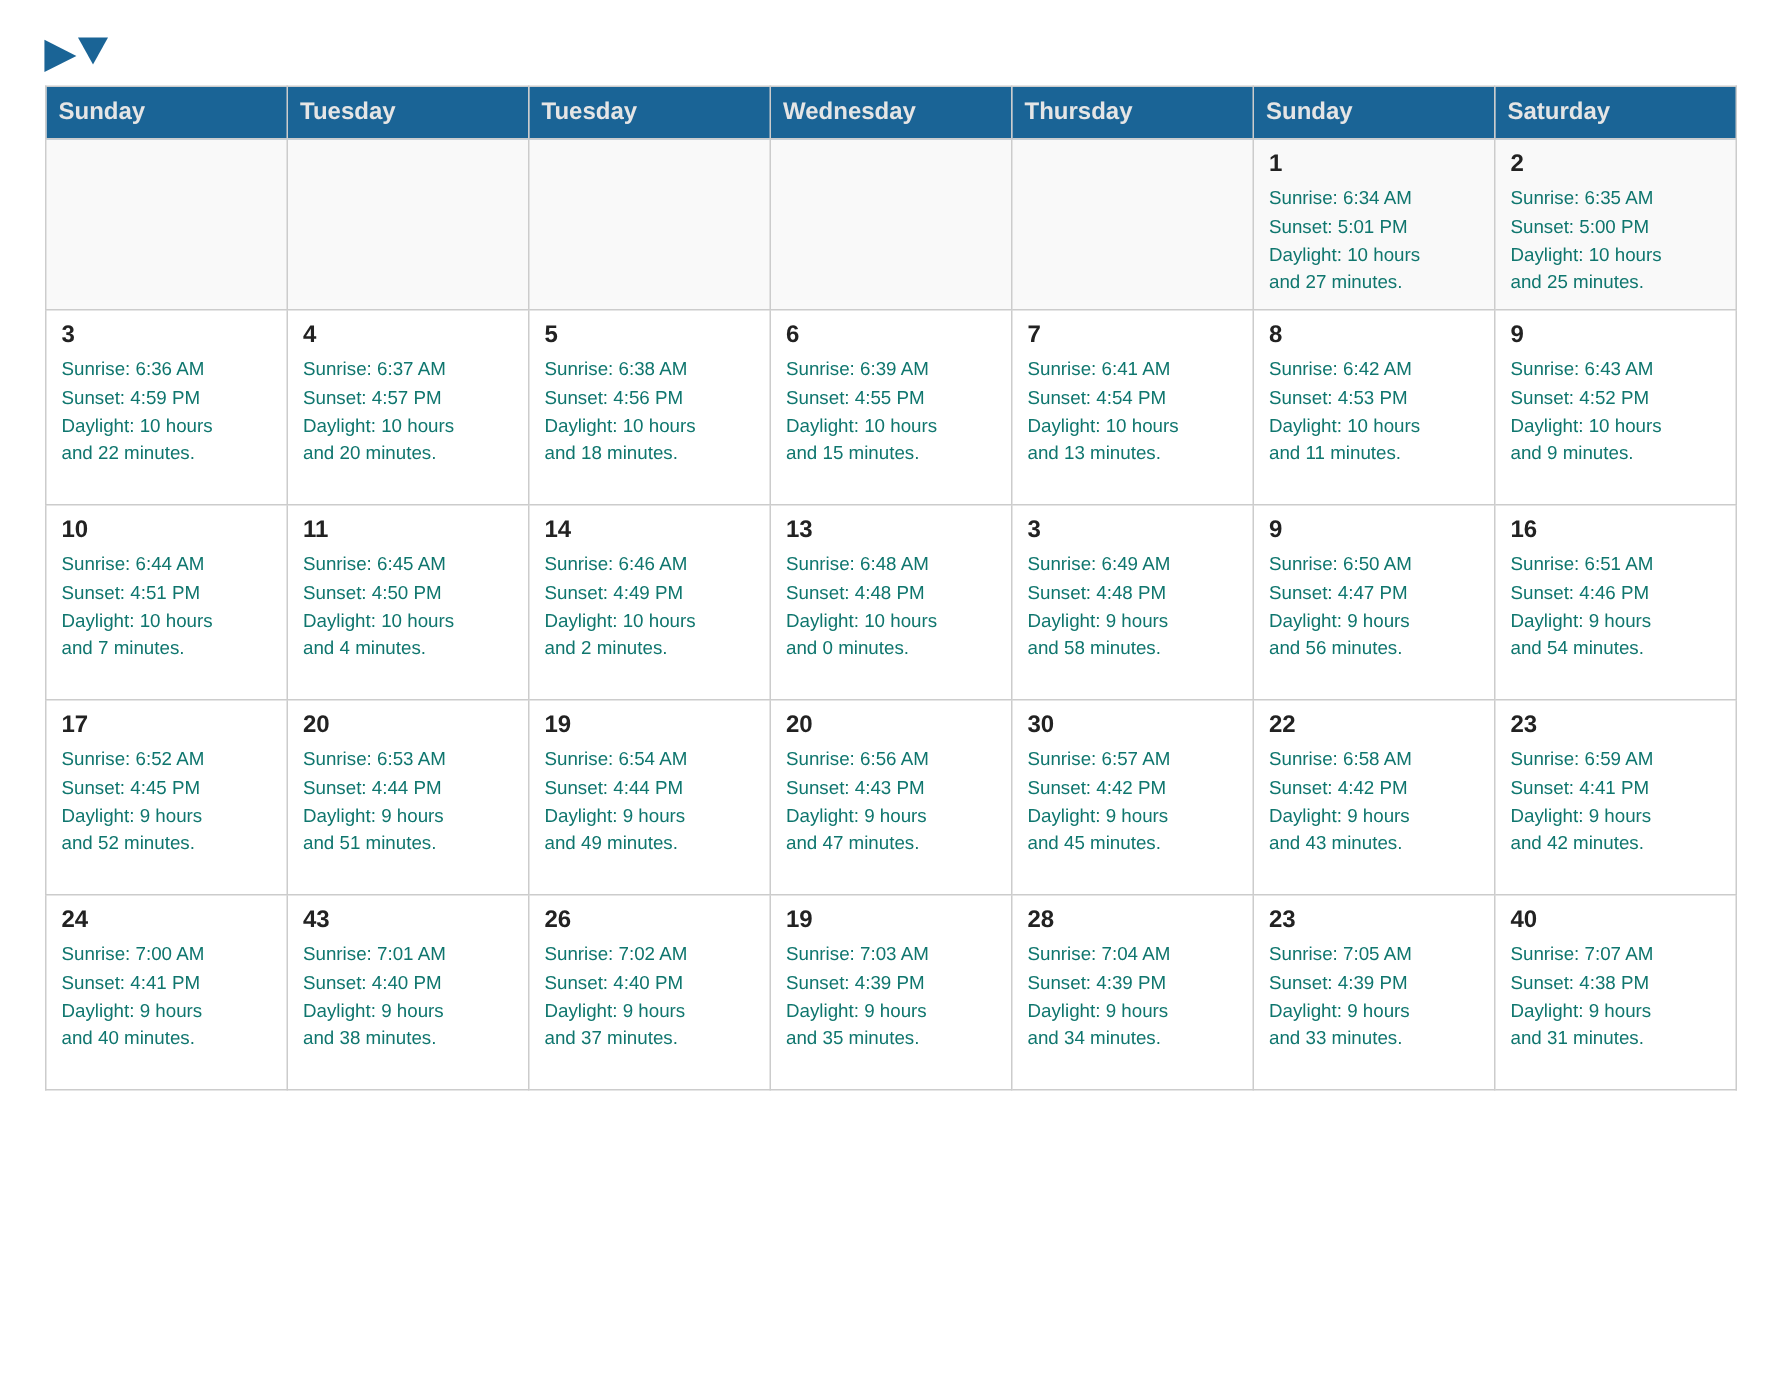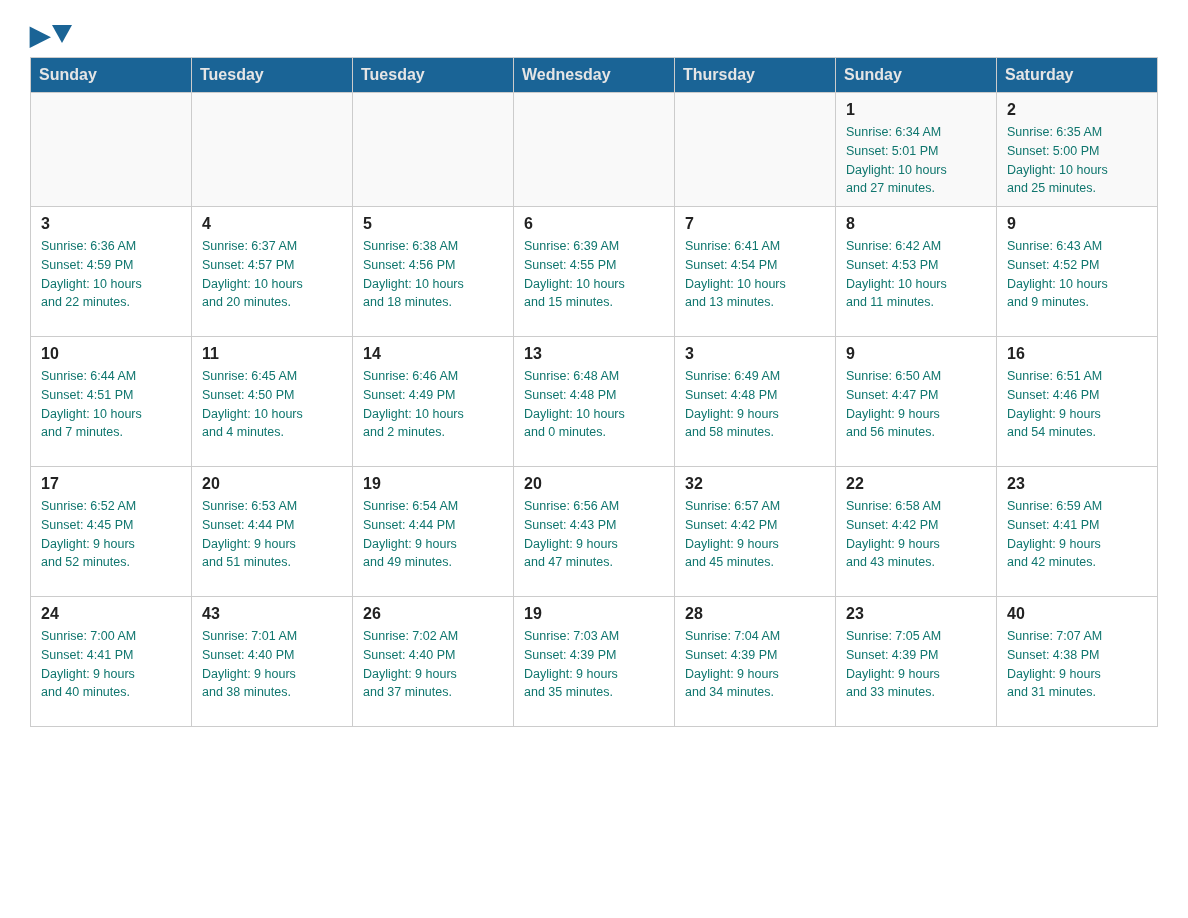--- a/index.html
+++ b/index.html
@@ -227,21 +227,21 @@
         </td>
         <td>
           <div class="day-number">19</div>
           <div class="day-info">Sunrise: 6:54 AM<br>Sunset: 4:44 PM<br>Daylight: 9 hours<br>and 49 minutes.</div>
         </td>
         <td>
           <div class="day-number">20</div>
           <div class="day-info">Sunrise: 6:56 AM<br>Sunset: 4:43 PM<br>Daylight: 9 hours<br>and 47 minutes.</div>
         </td>
         <td>
-          <div class="day-number">32</div>
+          <div class="day-number">30</div>
           <div class="day-info">Sunrise: 6:57 AM<br>Sunset: 4:42 PM<br>Daylight: 9 hours<br>and 45 minutes.</div>
         </td>
         <td>
           <div class="day-number">22</div>
           <div class="day-info">Sunrise: 6:58 AM<br>Sunset: 4:42 PM<br>Daylight: 9 hours<br>and 43 minutes.</div>
         </td>
         <td>
           <div class="day-number">23</div>
           <div class="day-info">Sunrise: 6:59 AM<br>Sunset: 4:41 PM<br>Daylight: 9 hours<br>and 42 minutes.</div>
         </td>

